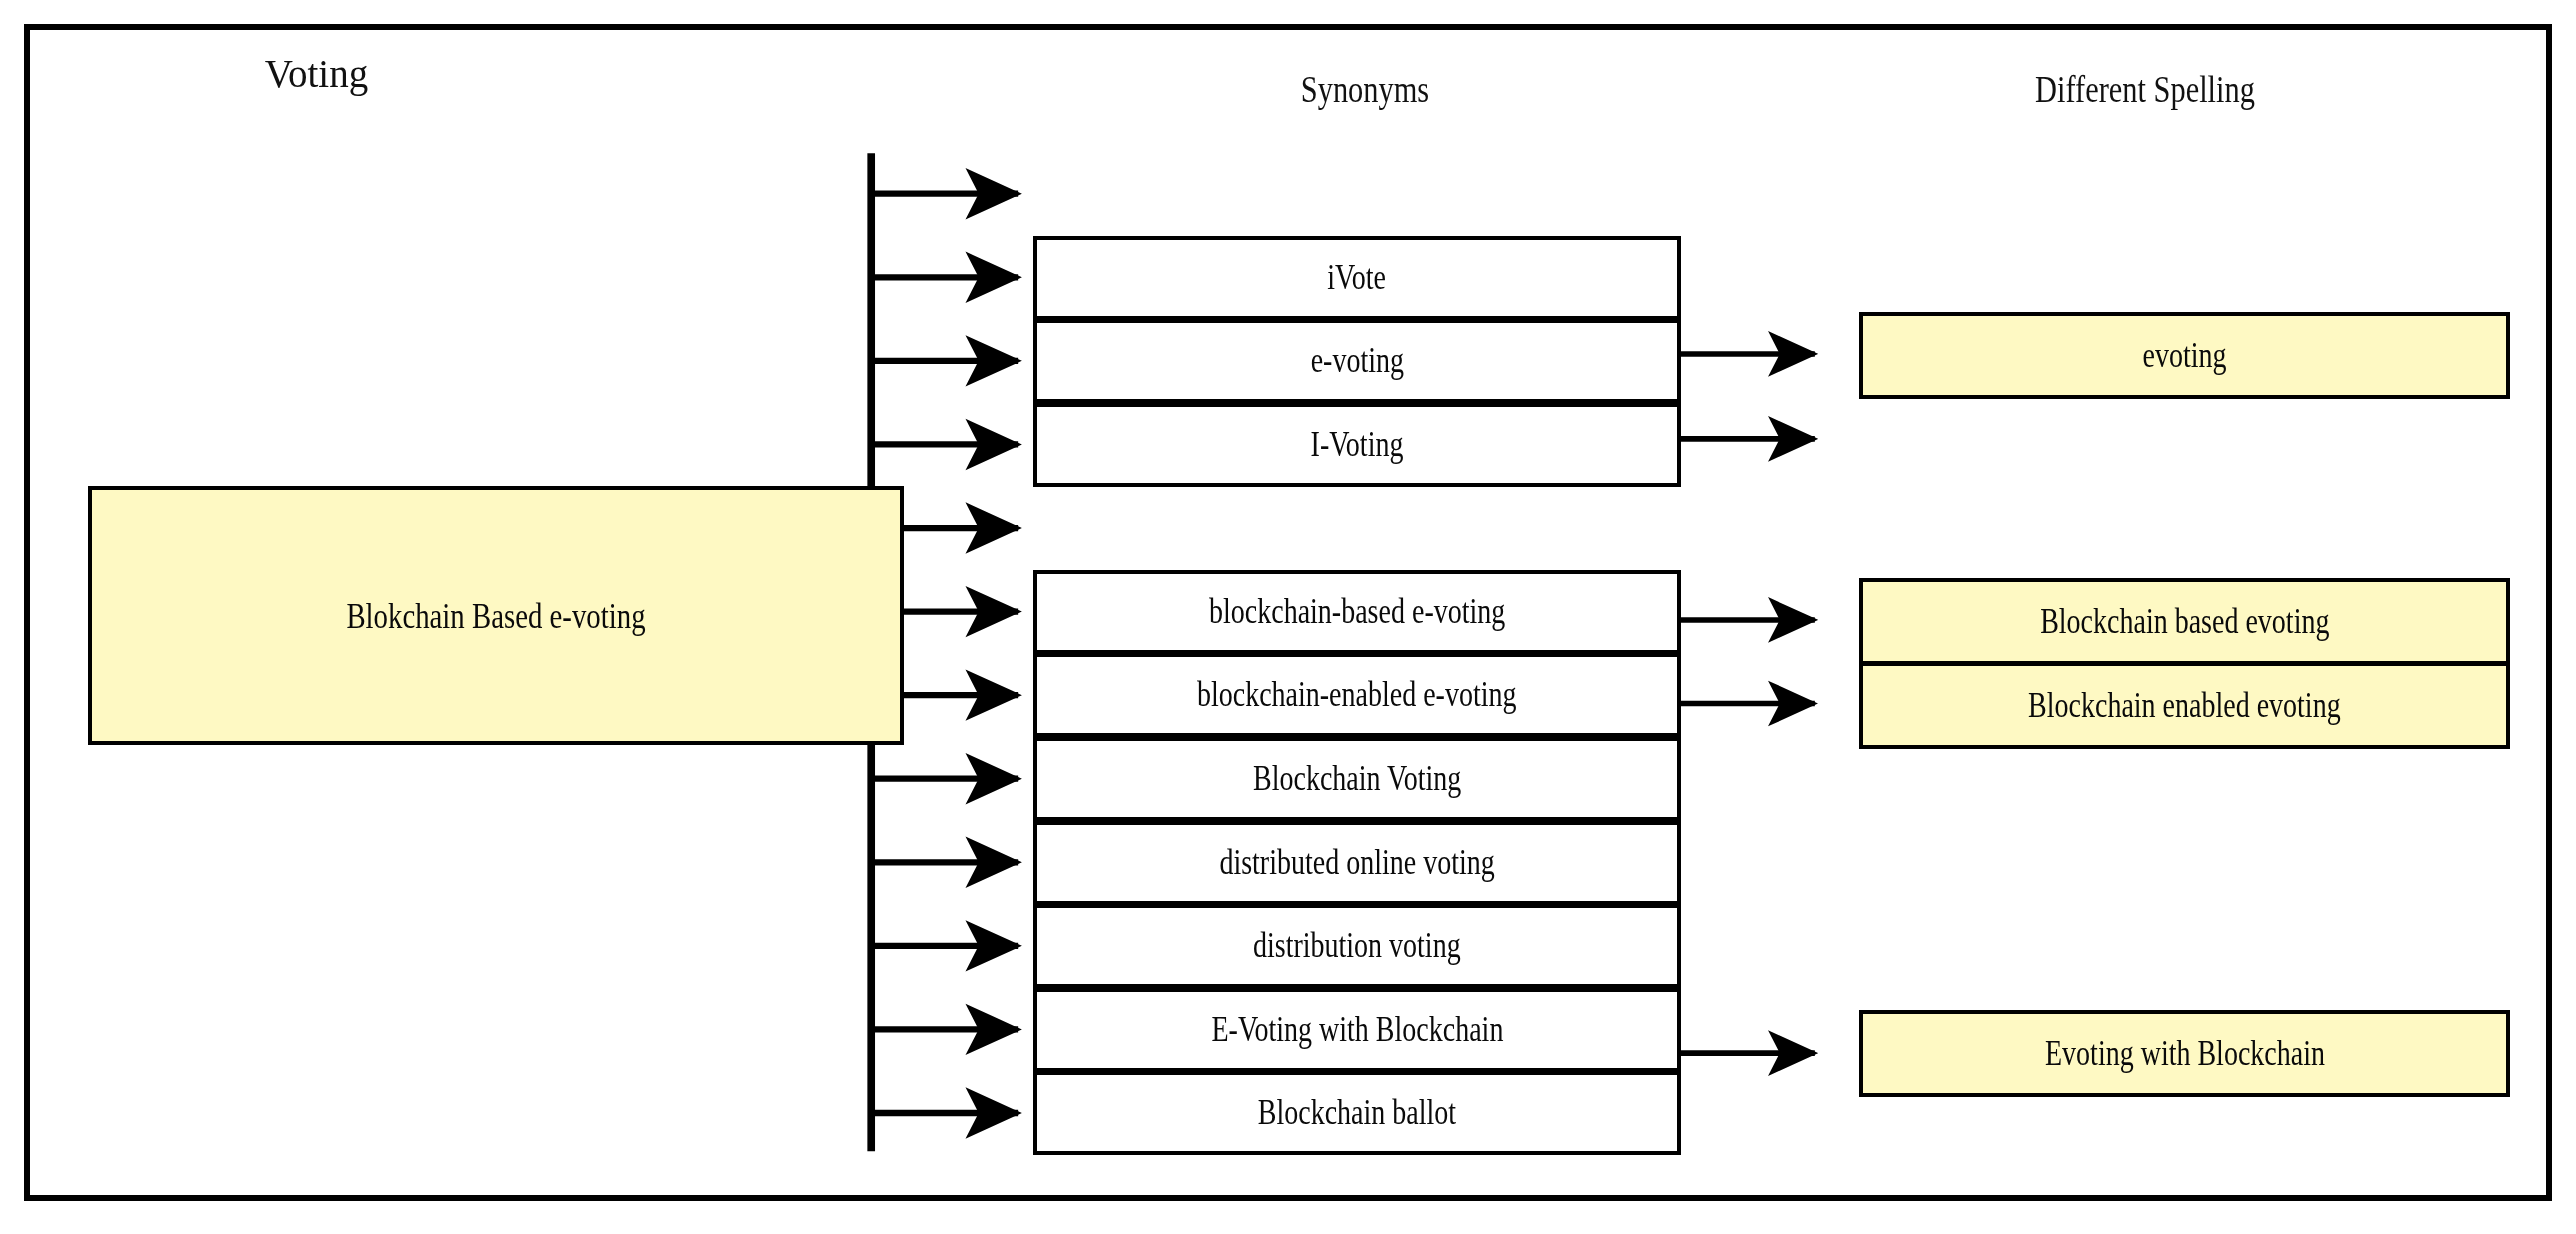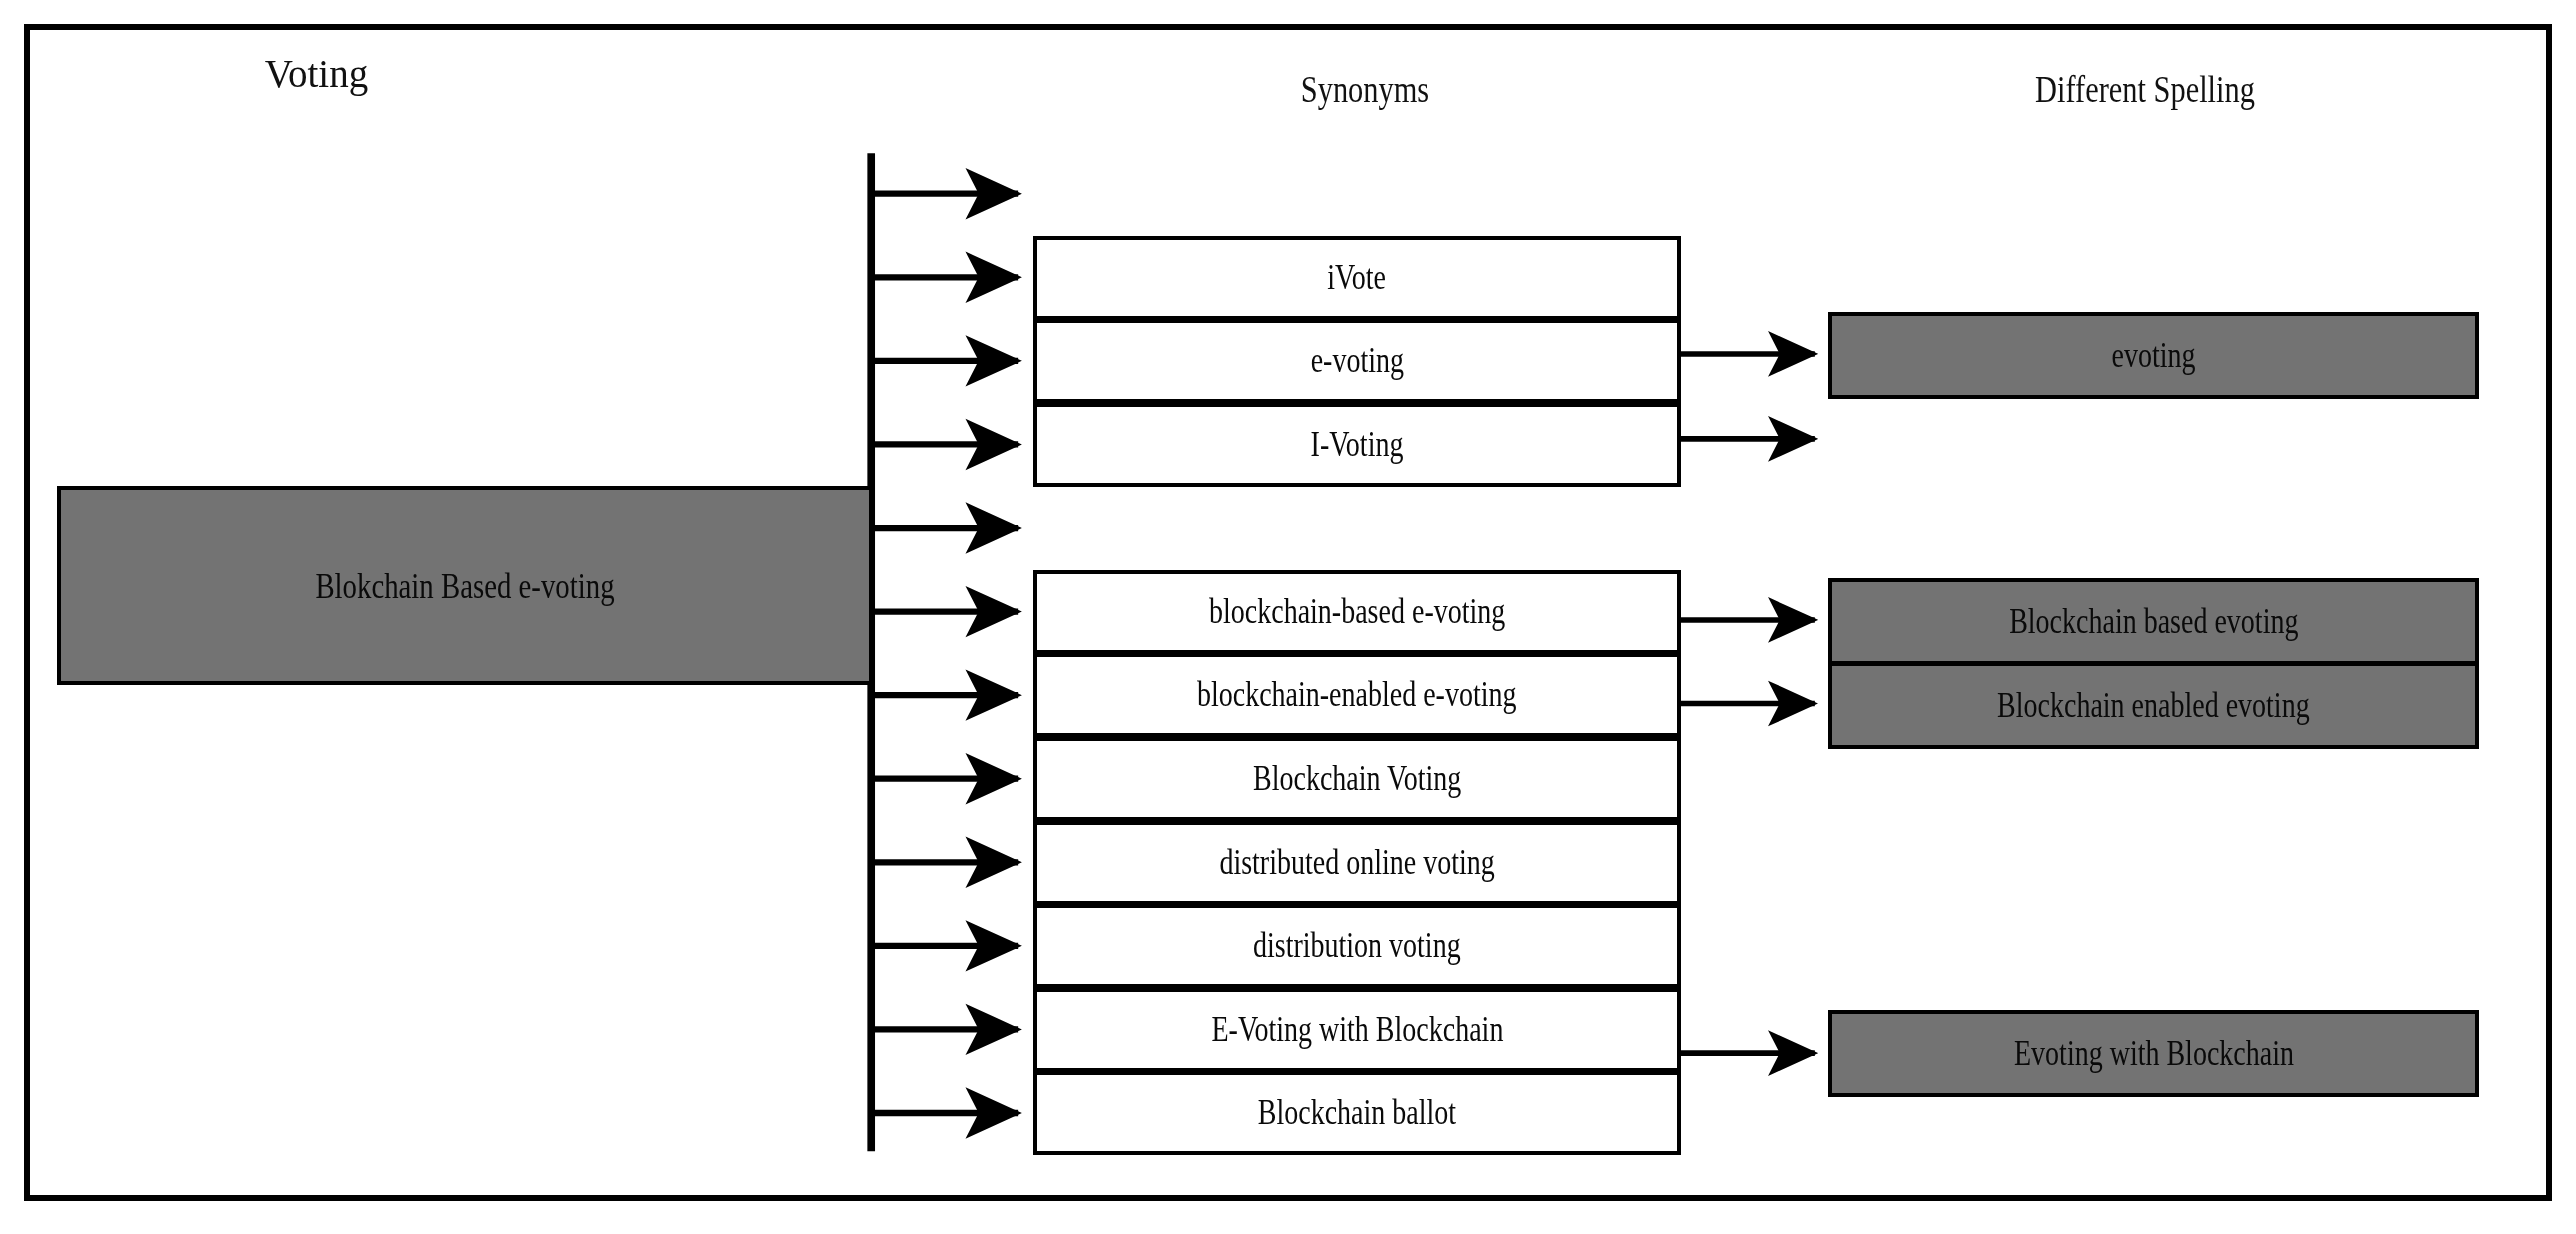--- a/index.html
+++ b/index.html
@@ -49,39 +49,40 @@
     font-size:38px;
     font-family:"Liberation Serif","DejaVu Serif",serif;
     transform:scaleX(0.80);
     transform-origin:center center;
   }
 
   
   .node{
     position:absolute;
     box-sizing:border-box;
-    background:#737373;
+    background:#fef9c3;
     border:4.9px solid #000000;
     display:flex;
     align-items:center;
     justify-content:center;
     color:#0a0a0a;
     white-space:nowrap;
+    margin-left:31px;
   }
   .node .lbl{
     display:inline-block;
     transform:scaleX(0.80);
     transform-origin:center center;
     font-family:"Liberation Serif","DejaVu Serif",serif;
   }
 
   
   .keyword-node{
     left:57px; top:486px;
-    width:816px; height:199px;
+    width:816px; height:259px;
     font-size:36px;
   }
 
   
   .syn-stack{
     position:absolute;
     left:1033px; top:152px;
     width:648px; height:1001px;
   }
   .syn-row{

